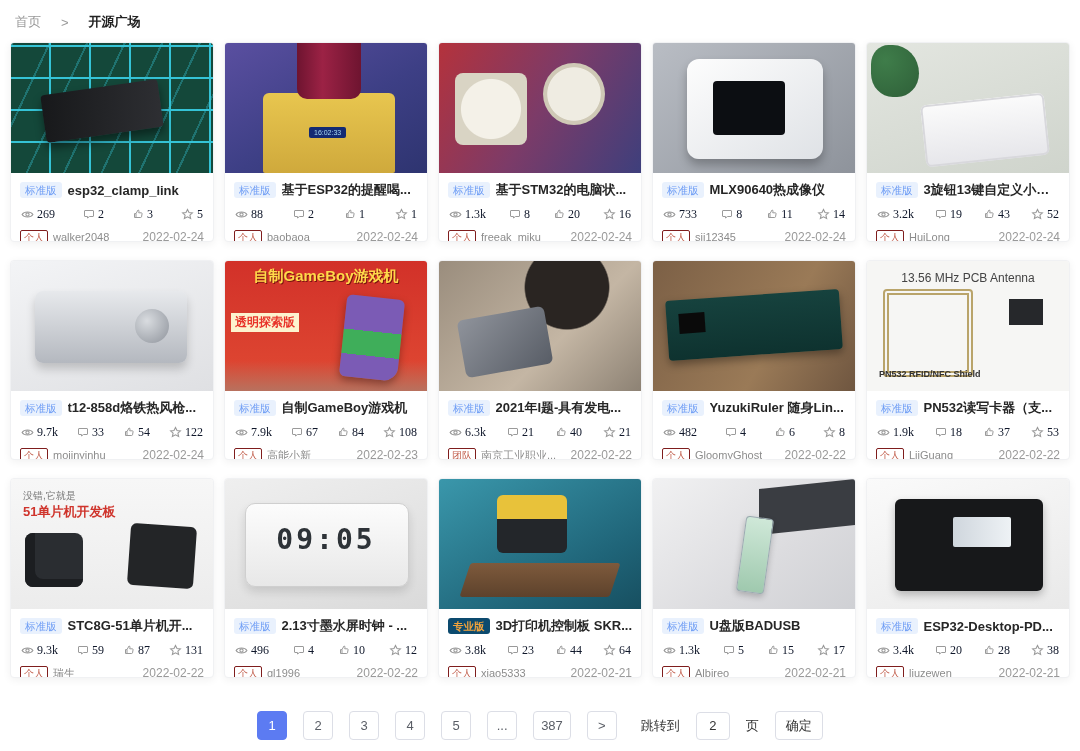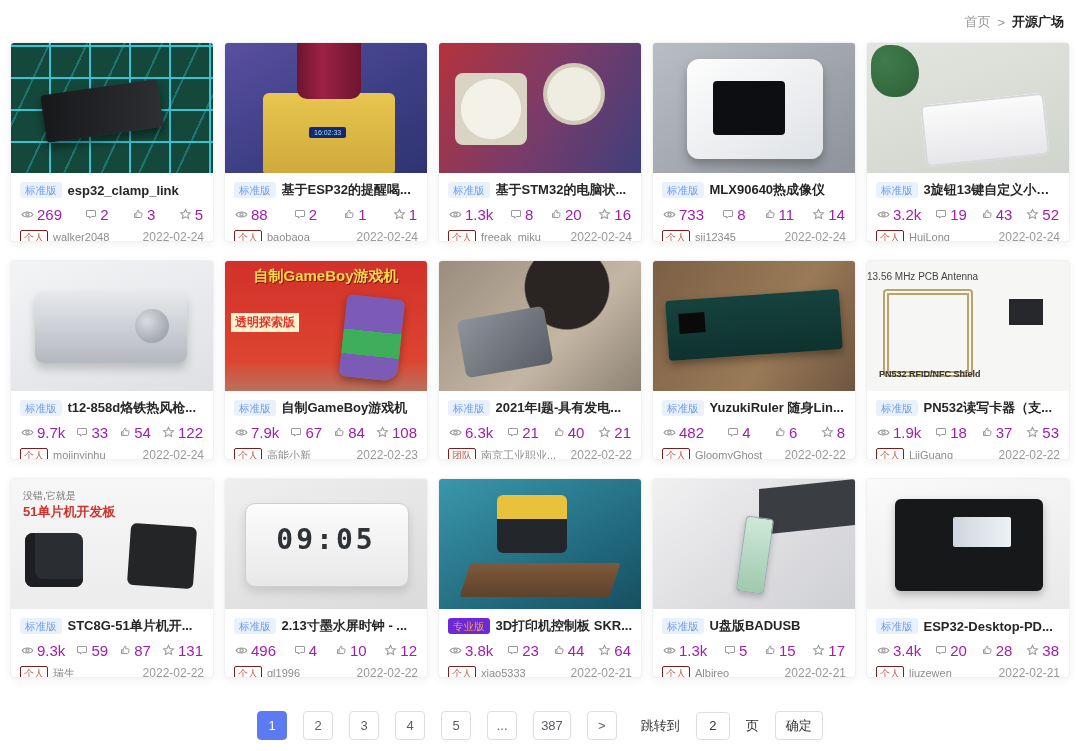--- a/index.html
+++ b/index.html
@@ -1,39 +1,39 @@
 <!DOCTYPE html>
 <html><head>
 <meta charset="utf-8">
 <style>
   * { box-sizing: border-box; margin: 0; padding: 0; }
   html,body { width:1080px; height:751px; background:#fff; overflow:hidden;
     font-family:"Liberation Sans","DejaVu Sans",sans-serif; }
 
   
-  .breadcrumb { padding:13px 16px 6px 15px; font-size:13px; color:#999;
-    display:flex; align-items:center; gap:7px;justify-content:flex-end; }
+  .breadcrumb { padding:13px 0 6px 15px; font-size:13px; color:#999;
+    display:flex; align-items:center; gap:20px; }
   .breadcrumb .current { color:#222; font-weight:bold; }
 
   
   .grid { margin:5px 10px 0; display:grid; grid-template-columns:repeat(5,1fr);
     gap:18px 10px; }
   .card { background:#fff; border:1px solid #f0f1f3; border-radius:4px;
     overflow:hidden; box-shadow:0 2px 8px rgba(0,0,0,.06); height:200px;
     display:flex; flex-direction:column; cursor:pointer; }
   .thumb { height:130px; position:relative; overflow:hidden; flex:none; }
   .content { padding:7px 9px 6px; flex:1; display:flex; flex-direction:column;justify-content:flex-end; }
   .line1 { display:flex; align-items:center; gap:6px; height:20px; }
   .badge { font-size:10.5px; padding:2px 5px; border-radius:3px; flex:none; line-height:12px; }
   .b-std { background:#e9f1fd; color:#6d9cf5; }
-  .b-pro { background:#6d28d9; color:#f2a33c; }
+  .b-pro { background:#0c4a6e; color:#f2a33c;font-weight:bold; }
   .title { font-size:13px; font-weight:bold; color:#262626; white-space:nowrap;
     overflow:hidden; text-overflow:ellipsis; flex:1; }
   .stats { display:flex; justify-content:space-between; margin-top:6px; height:16px; padding:0 1px; }
-  .stat { display:inline-flex; align-items:center; gap:3px; color:#a21caf; font-size:15px; }
+  .stat { display:inline-flex; align-items:center; gap:3px; color:#0f172a; font-size:12px;font-family:Liberation Serif, serif; }
   .stat svg { stroke:#9a9a9a; }
   .stat i { font-style:normal; }
   .meta { display:flex; align-items:center; gap:5px; margin-top:7px; height:16px; }
   .owner-badge { font-size:10px; border:1px solid #7f1d1d; color:#c05b49;
     padding:0 3px; line-height:13px; border-radius:2px; flex:none; }
   .owner { color:#8c8c8c; font-size:11px; white-space:nowrap; overflow:hidden;
     text-overflow:ellipsis; max-width:92px; }
   .date { margin-left:auto; color:#999; font-size:12px; }
 
   
@@ -113,21 +113,21 @@
 
   .img-9 { background:linear-gradient(120deg,#7c6046,#9a7a57 60%,#6f5640); }
   .img-9::before { left:14px; top:34px; width:174px; height:60px; border-radius:4px;
     background:linear-gradient(180deg,#16423e,#0e322f); transform:rotate(-4deg);
     box-shadow:0 4px 8px rgba(0,0,0,.35); }
   .img-9::after { left:26px; top:52px; width:26px; height:20px; background:#0a0a0a; transform:rotate(-4deg); }
 
   .img-10 { background:#f6f6f4; }
   .img-10::before { left:16px; top:28px; width:78px; height:76px; border:6px double #b9a46a; border-radius:4px; }
   .img-10::after { right:26px; top:38px; width:34px; height:26px; background:#26282b; }
-  .img-10 .lbl0 { top:10px; left:0; right:0; font-size:10px; color:#444; }
+  .img-10 .lbl0 { top:10px; left:0; right:0; text-align:center; font-size:12px; color:#444; }
   .img-10 .lbl1 { bottom:12px; left:12px; font-size:9px; color:#333; font-weight:bold; }
 
   .img-11 { background:linear-gradient(180deg,#f7f7f7,#ececec); }
   .img-11::before { left:14px; top:54px; width:58px; height:54px; border-radius:8px;
     background:#2a2d31; box-shadow:inset 10px -8px 0 #1c1e21; }
   .img-11::after { right:18px; top:46px; width:66px; height:62px; border-radius:6px;
     background:#232527; transform:rotate(4deg); }
   .img-11 .lbl0 { top:10px; left:12px; font-size:10px; color:#777; }
   .img-11 .lbl1 { top:24px; left:12px; font-size:13px; color:#cf342c; font-weight:bold; }
 

